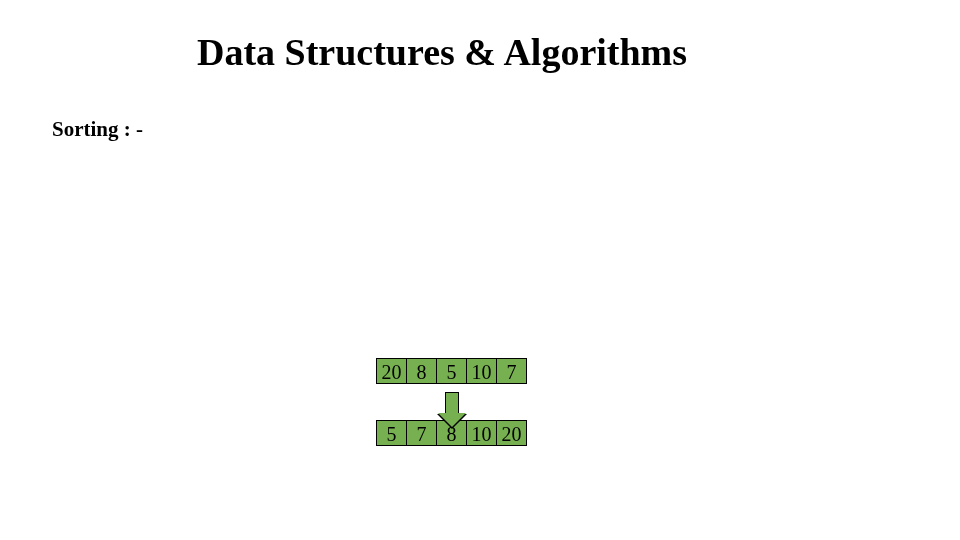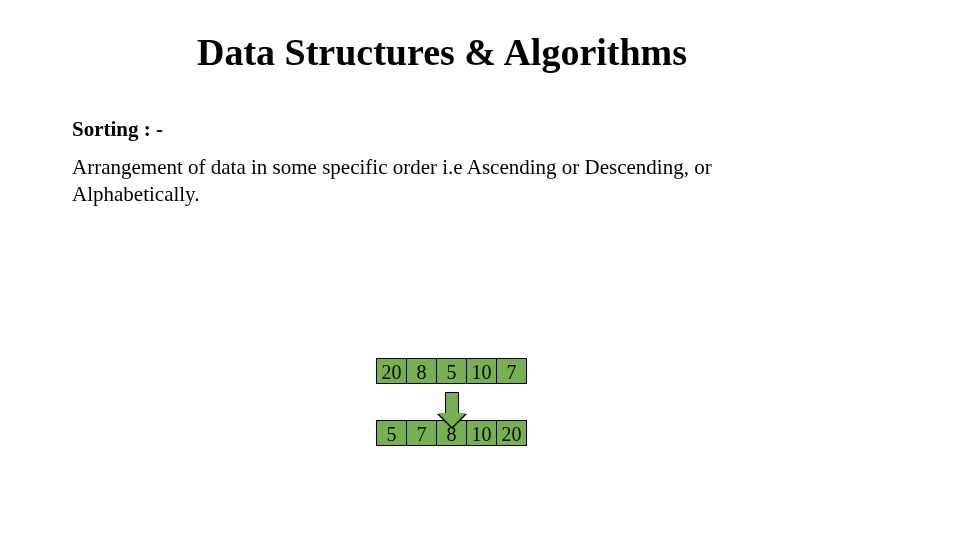--- a/index.html
+++ b/index.html
@@ -18,21 +18,21 @@
     box-sizing: border-box;
   }
   .title {
     font-size: 38px;
     font-weight: bold;
     text-align: center;
     padding-top: 30px;
     padding-bottom: 14px;
   }
   .body {
-    padding: 28px 72px 0 72px;
+    padding: 28px 72px 0 52px;
     font-size: 21px;
     line-height: 1.25;
   }
   .body .heading {
     font-weight: bold;
     margin-bottom: 12px;
   }
   .body .para {
     margin-bottom: 12px;
   }
@@ -98,21 +98,20 @@
 </style>
 </head>
 <body>
 
 <div class="slide">
 
   <div class="title">Data Structures &amp; Algorithms</div>
 
   <div class="body">
     <div class="heading">Sorting : -</div>
-    <div class="para">Arrangement of data in some specific order i.e Ascending or Descending, or Alphabetically.</div>
   </div>
 
   <div class="arrays-area">
 
     <div class="array-row">
       <div class="cell">20</div>
       <div class="cell">8</div>
       <div class="cell">5</div>
       <div class="cell">10</div>
       <div class="cell">7</div>

